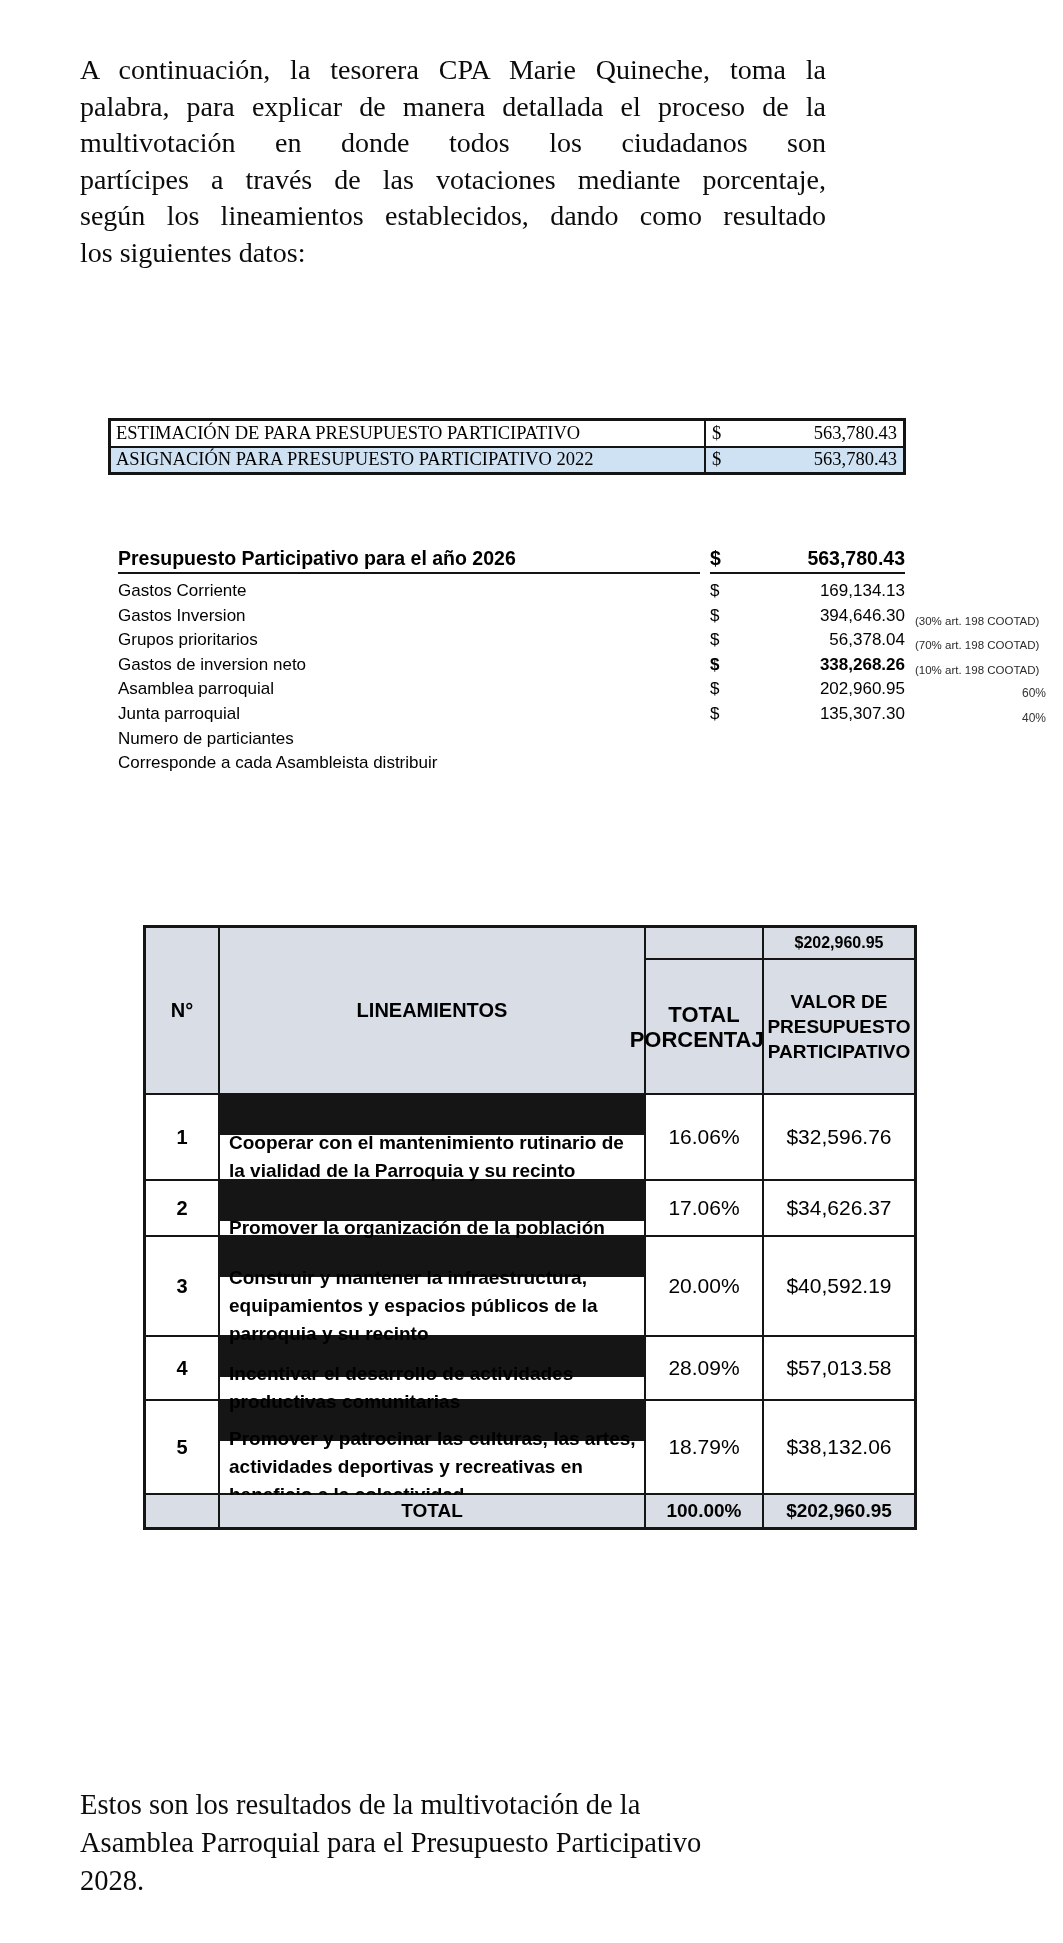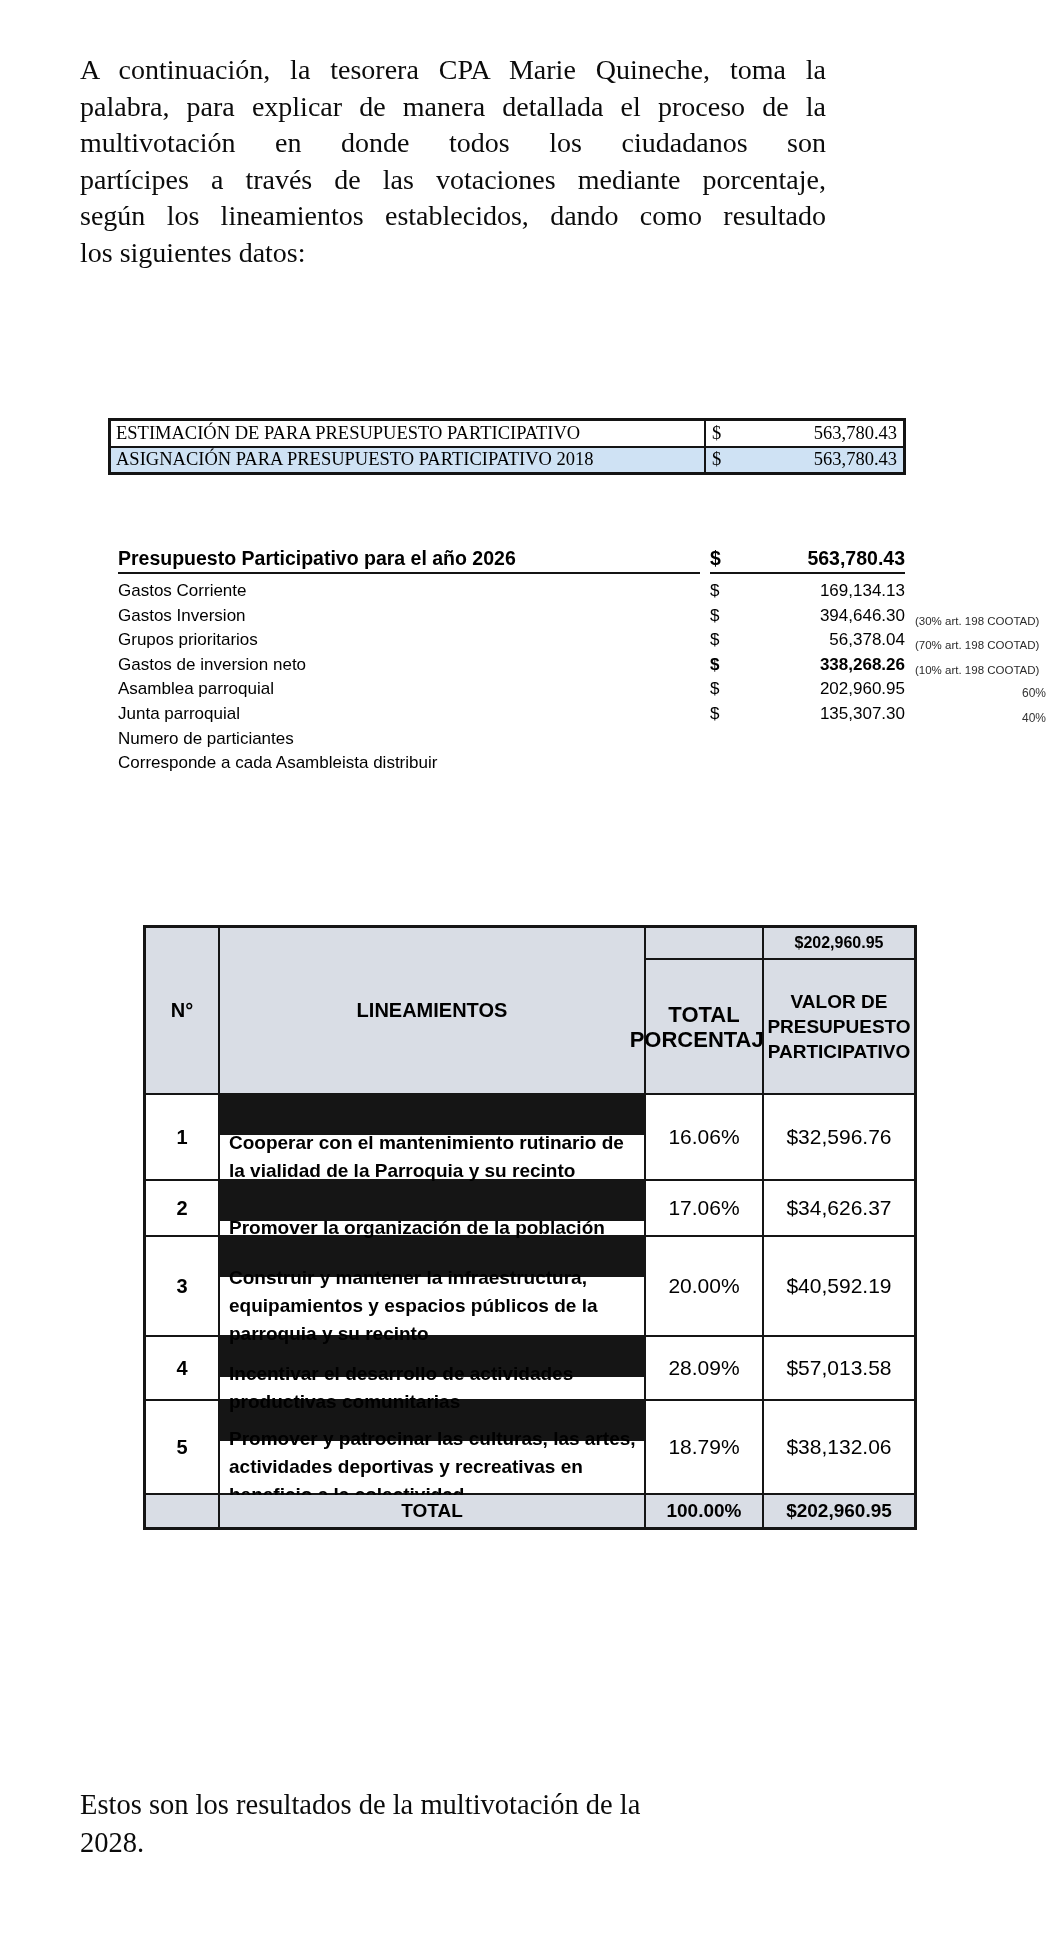--- a/index.html
+++ b/index.html
@@ -97,21 +97,21 @@
   <tr>
     <td class="lbl">ESTIMACIÓN DE PARA PRESUPUESTO PARTICIPATIVO</td>
     <td class="valcell">
       <div class="vwrap">
         <span>$</span>
         <span>563,780.43</span>
       </div>
     </td>
   </tr>
   <tr class="blue">
-    <td class="lbl">ASIGNACIÓN PARA PRESUPUESTO PARTICIPATIVO 2018</td>
+    <td class="lbl">ASIGNACIÓN PARA PRESUPUESTO PARTICIPATIVO 2022</td>
     <td class="valcell">
       <div class="vwrap">
         <span>$</span>
         <span>563,780.43</span>
       </div>
     </td>
   </tr>
 </tbody>
   </table>
 
@@ -202,14 +202,15 @@
   <div class="cell valcell">$38,132.06</div>
 
   <div class="cell hdr"></div>
   <div class="cell hdr totlbl">TOTAL</div>
   <div class="cell hdr totpct">100.00%</div>
   <div class="cell hdr totval">$202,960.95</div>
 </div>
 
 <div id="closing" class="para">
   <div class="pline">Estos son los resultados de la multivotación de la</div>
+  <div class="pline">Asamblea Parroquial para el Presupuesto Participativo</div>
   <div class="pline">2028.</div>
 </div>
 
 </body></html>

